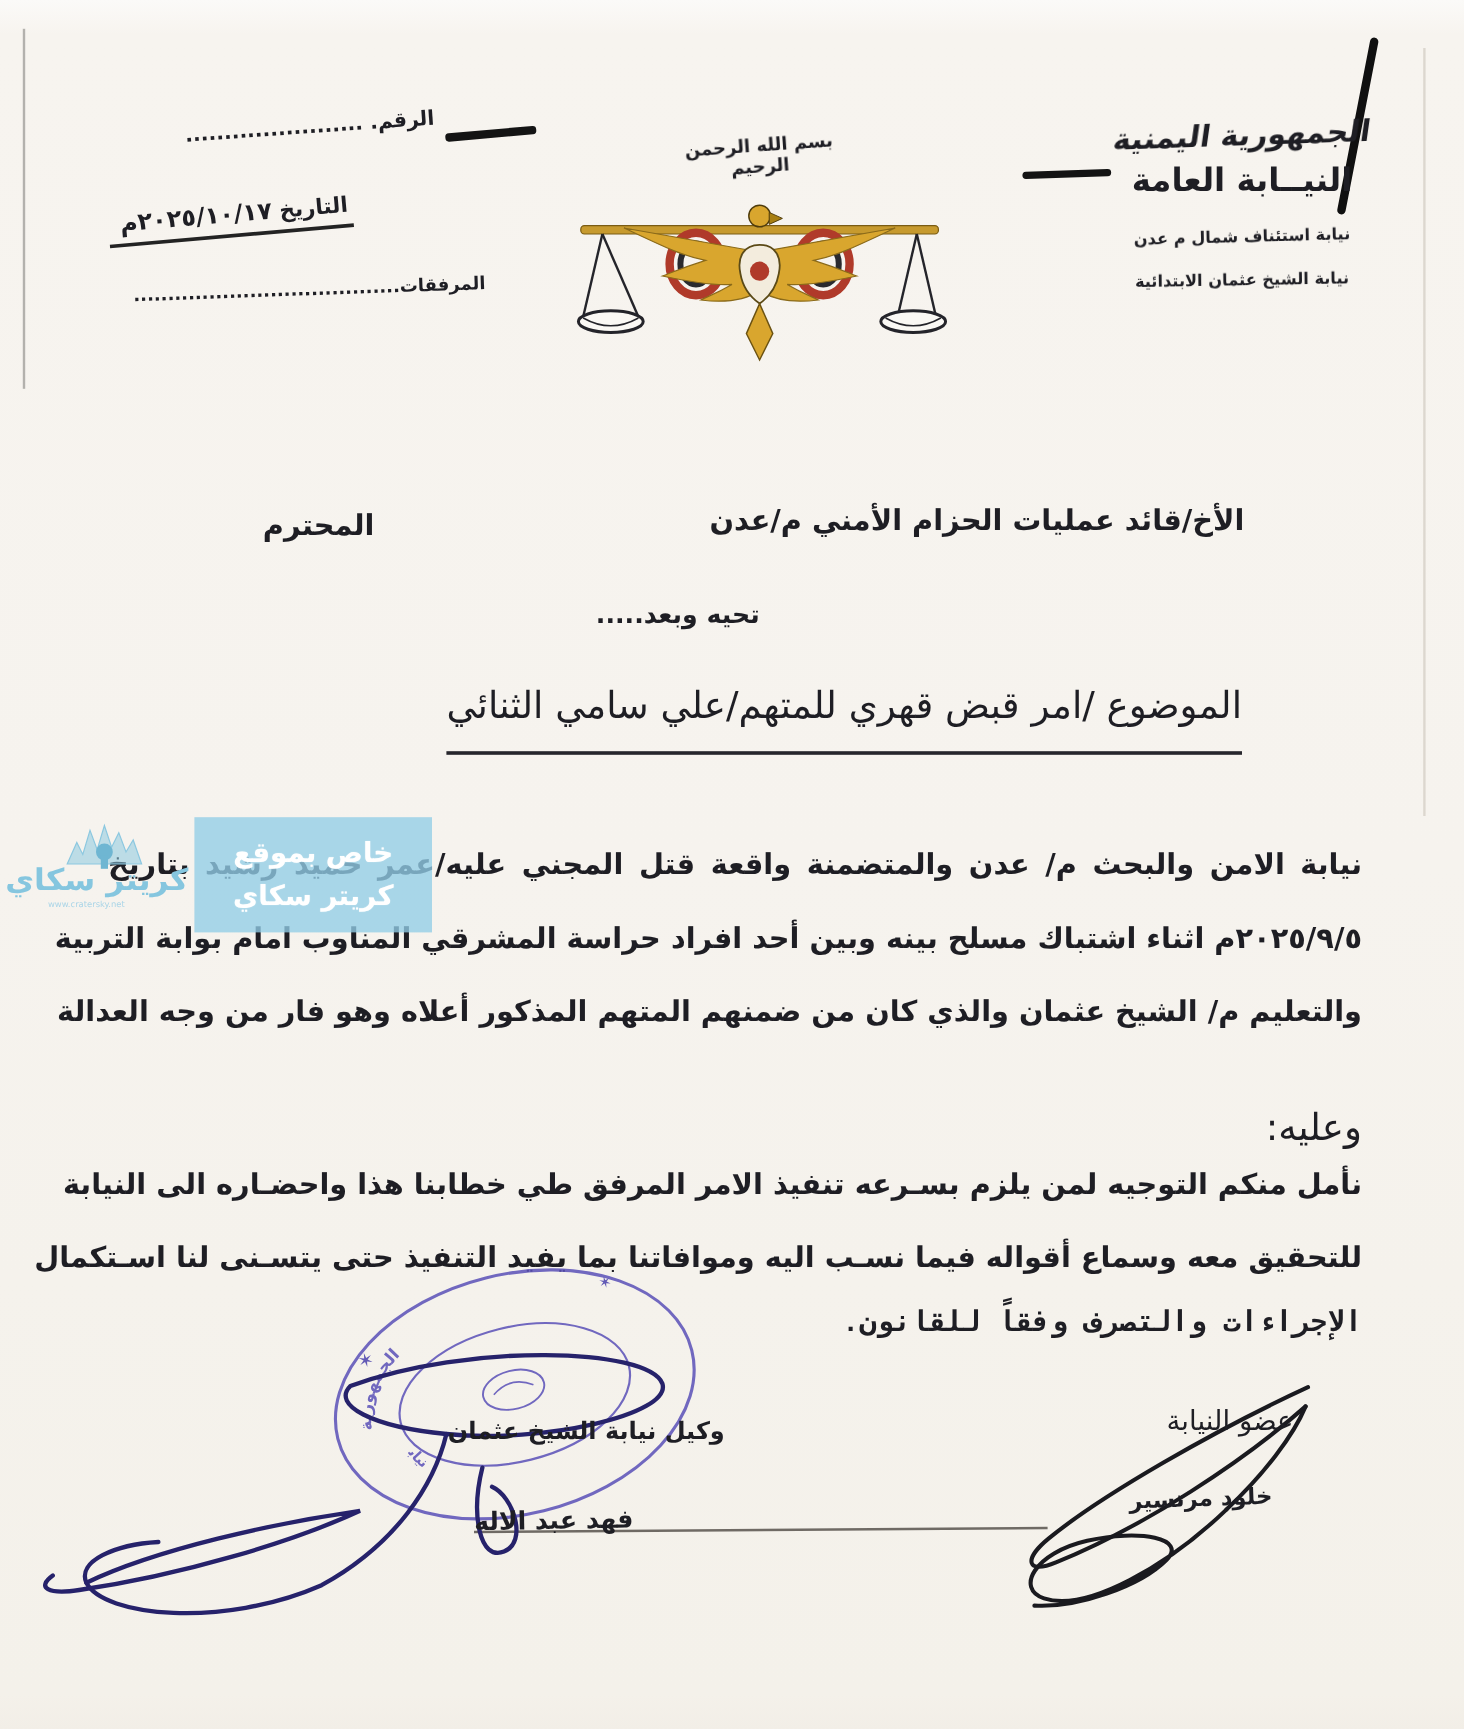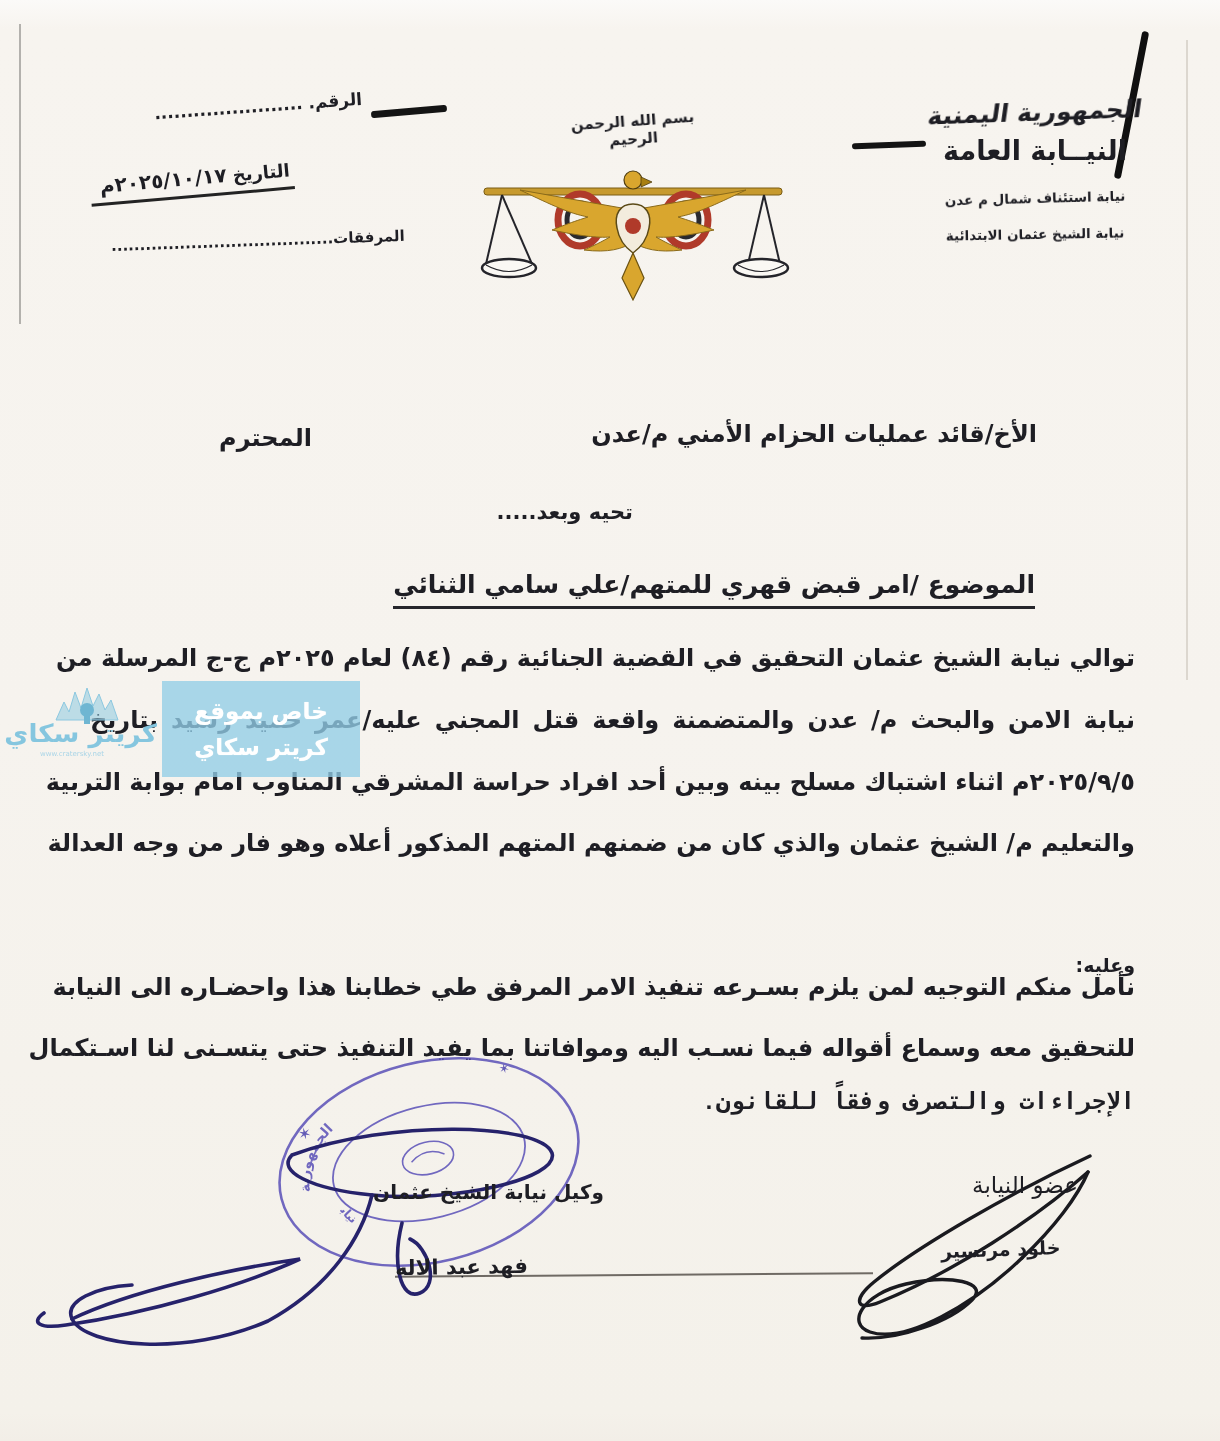--- a/index.html
+++ b/index.html
@@ -24,25 +24,25 @@
   .dash{background:#141414;border-radius:3px;}
   .meta-number{right:858px;top:96px;font-size:17px;font-weight:bold;transform:rotate(-4deg);letter-spacing:1px;}
   .meta-date{right:926px;top:166px;font-size:18px;font-weight:bold;transform:rotate(-5deg);border-bottom:3px solid #232323;padding:0 4px 5px 10px;}
   .meta-date .val{font-size:20px;}
   .meta-attach{right:815px;top:232px;font-size:15px;font-weight:bold;transform:rotate(-2deg);letter-spacing:.5px;}
   .basmala{left:558px;top:112px;width:150px;text-align:center;font-size:15px;font-weight:bold;transform:rotate(-4deg);filter:blur(.25px);}
   
   .addressee{right:183px;top:420px;font-size:24px;font-weight:bold;filter:blur(.15px);}
   .honorific{right:908px;top:424px;font-size:24px;font-weight:bold;}
   .greeting{right:587px;top:500px;font-size:21px;font-weight:bold;}
-  .subject{right:185px;top:570px;font-size:25px;font-weight:bold;border-bottom:3px solid #26262c;padding-bottom:7px;}
+  .subject{right:185px;top:570px;font-size:31px;font-weight:normal;border-bottom:3px solid #26262c;padding-bottom:20px;}
   .pline{left:90px;width:1045px;font-size:24px;font-weight:bold;direction:rtl;
          text-align:justify;text-align-last:justify;white-space:nowrap;filter:blur(.15px);}
   .pline.short{text-align:right;text-align-last:right;}
-  .transition{right:85px;top:954px;font-size:19px;font-weight:bold;}
+  .transition{right:85px;top:922px;font-size:31px;font-weight:normal;}
   
   .sig-title-left{right:616px;top:1180px;font-size:20px;font-weight:bold;z-index:6;}
   .sig-name-left{right:692px;top:1255px;font-size:21px;font-weight:bold;z-index:6;transform:rotate(-1deg);}
   .sig-line-left{left:395px;top:1274px;width:478px;height:2px;background:#6f6a64;transform:rotate(-.4deg);z-index:2;}
   .sig-title-right{right:142px;top:1172px;font-size:23px;font-weight:normal;z-index:6;margin-left:32px;}
   .sig-name-right{right:160px;top:1238px;font-size:19px;font-weight:bold;transform:rotate(-2deg);z-index:6;}
   
   .wm-box{left:162px;top:681px;width:198px;height:96px;background:rgba(146,205,231,.78);
           z-index:9;display:flex;flex-direction:column;align-items:center;justify-content:center;}
   .wm-box div{color:#ffffff;font-size:23px;font-weight:bold;line-height:36px;text-shadow:0 0 1px rgba(255,255,255,.6);}
@@ -114,21 +114,20 @@
       <circle cx="165" cy="108" r="8" fill="#b03a2a"></circle>
       <path d="M165 135 L154 160 L165 182 L176 160 Z" fill="#d9a62e" stroke="#6b5212" stroke-width="1.2"></path>
     </g>
   </svg>
 
   <div class="abs addressee">الأخ/قائد عمليات الحزام الأمني م/عدن</div>
   <div class="abs honorific">المحترم</div>
   <div class="abs greeting">تحيه وبعد.....</div>
   <div class="abs subject">الموضوع /امر قبض قهري للمتهم/علي سامي الثنائي</div>
 
-  <div class="abs pline" style="top:644px;">توالي نيابة الشيخ عثمان التحقيق في القضية الجنائية رقم (٨٤) لعام ٢٠٢٥م ج-ج المرسلة من</div>
   <div class="abs pline" style="top:706px;">نيابة الامن والبحث م/ عدن والمتضمنة واقعة قتل المجني عليه/عمر حميد رشيد بتاريخ</div>
   <div class="abs pline" style="top:768px;">٢٠٢٥/٩/٥م اثناء اشتباك مسلح بينه وبين أحد افراد حراسة المشرقي المناوب امام بوابة التربية</div>
   <div class="abs pline" style="top:829px;">والتعليم م/ الشيخ عثمان والذي كان من ضمنهم المتهم المذكور أعلاه وهو فار من وجه العدالة</div>
 
   <div class="abs transition">وعليه:</div>
 
   <div class="abs pline" style="top:973px;">نأمل منكم التوجيه لمن يلزم بسـرعه تنفيذ الامر المرفق طي خطابنا هذا واحضـاره الى النيابة</div>
   <div class="abs pline" style="top:1034px;">للتحقيق معه وسماع أقواله فيما نسـب اليه وموافاتنا بما يفيد التنفيذ حتى يتسـنى لنا اسـتكمال</div>
   <div class="abs pline short" style="top:1087px;font-family:Liberation Mono, monospace;">الإجراءات والتصرف وفقاً للقانون.</div>
 

